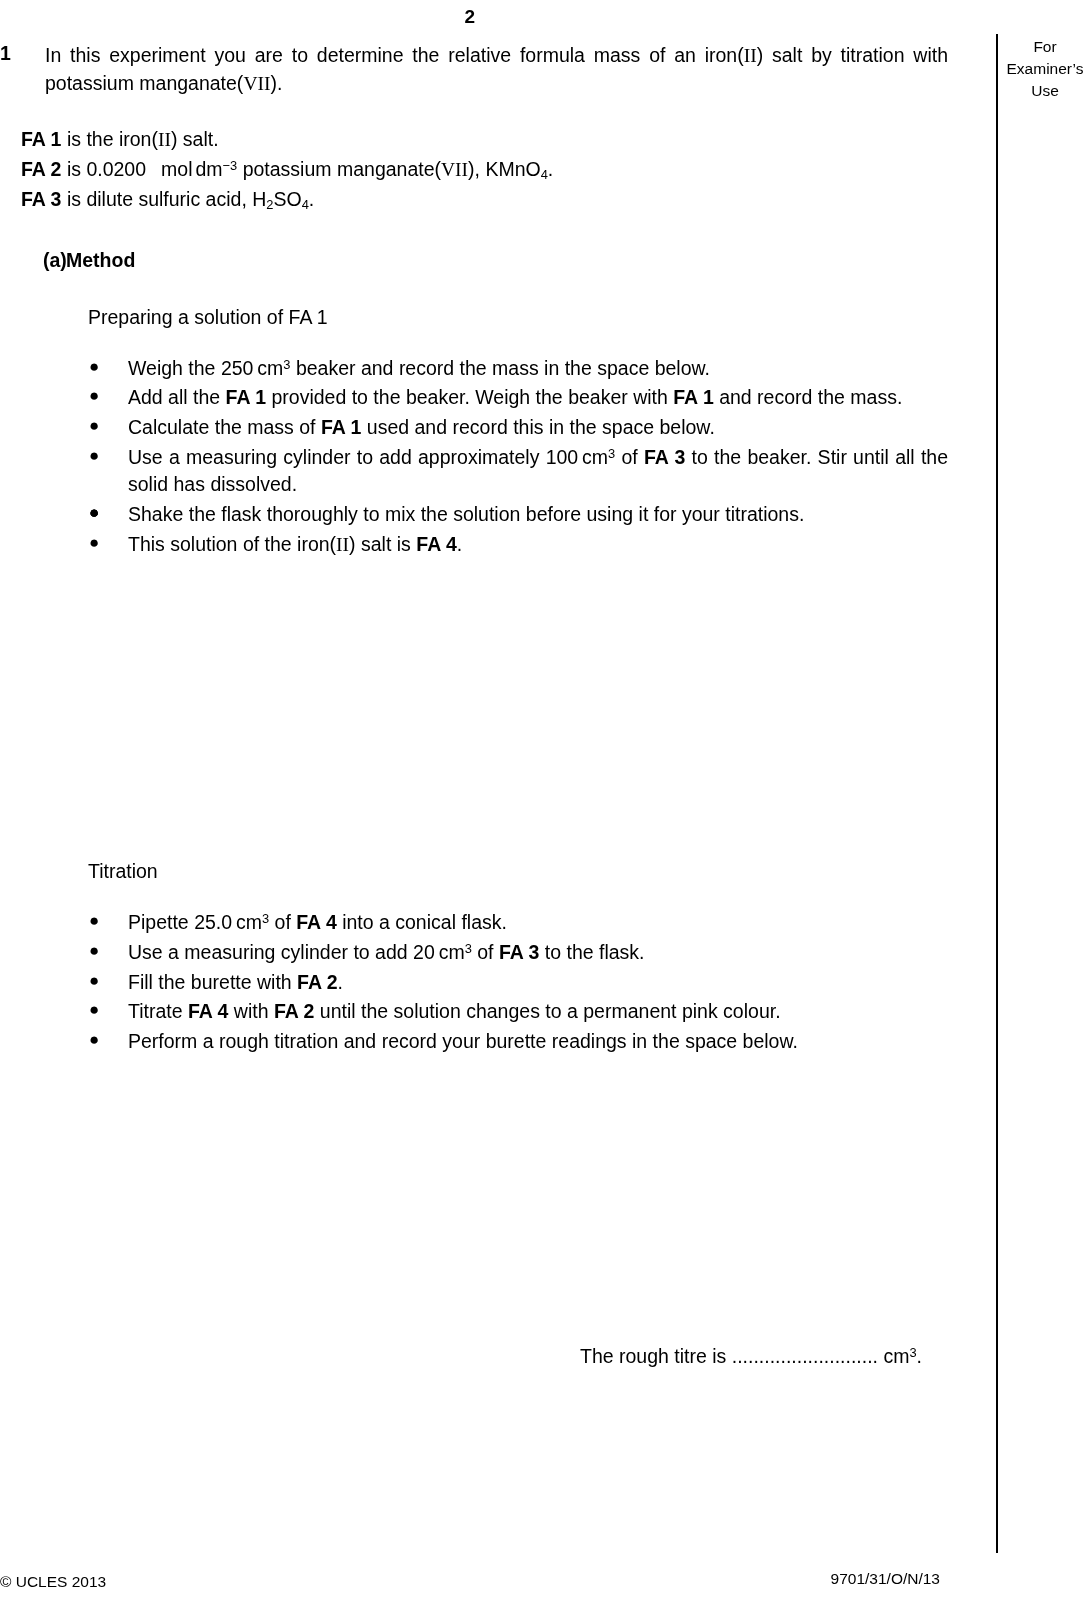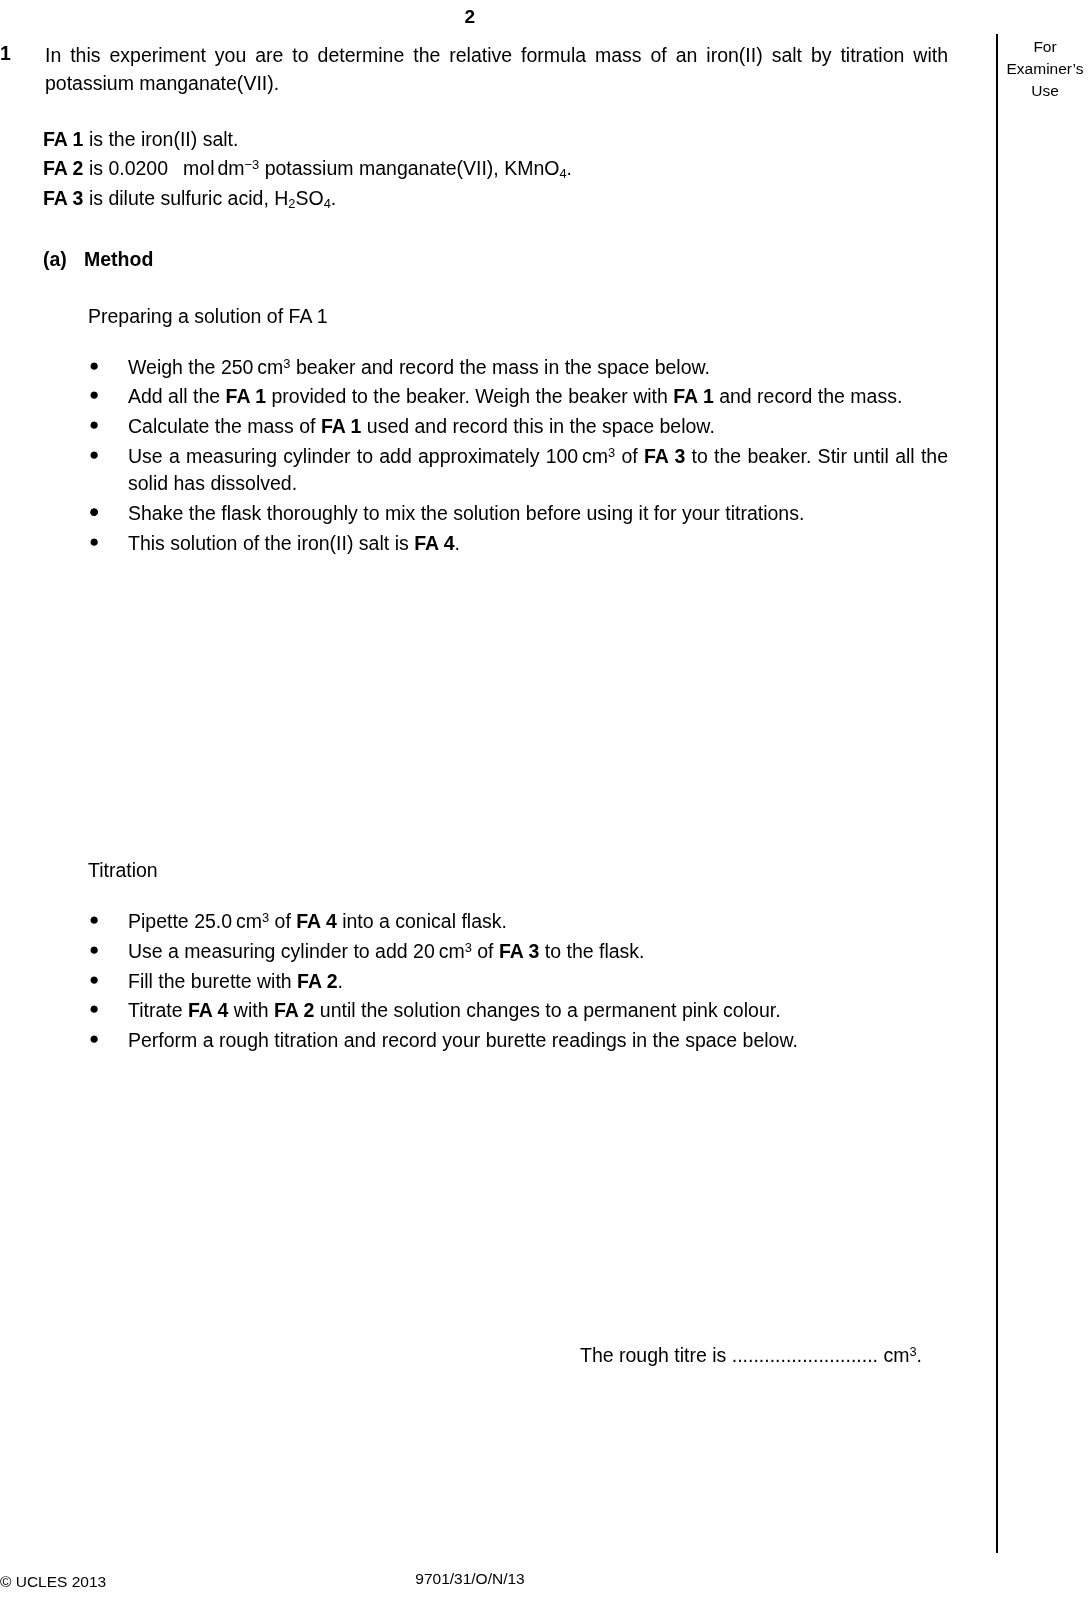--- a/index.html
+++ b/index.html
@@ -73,40 +73,40 @@
   }
   .q-text {
     font-size: 19.5px;
     line-height: 1.42;
     text-align: justify;
     text-justify: inter-word;
   }
 
   .fa-list {
     margin-top: 28px;
-    padding-left: 43px;
+    padding-left: 21px;
     font-size: 19.5px;
     line-height: 1.47;
   }
   .fa-line { white-space: nowrap; }
 
   .part {
     position: relative;
     margin-top: 34px;
     padding-left: 45px;
   }
   .part-label {
     position: absolute;
     left: 43px;
     top: 0;
     font-size: 19.5px;
     font-weight: bold;
   }
   .part-title {
-    margin-left: 39px;
+    margin-left: 21px;
     font-size: 19.5px;
     font-weight: bold;
   }
 
   .sub-head {
     margin-top: 34px;
     margin-left: 88px;
     font-size: 19.5px;
     font-weight: normal;
   }
@@ -127,21 +127,21 @@
   }
   ul.steps li .bullet {
     position: absolute;
     left: 89px;
     top: -1px;
     font-size: 17px;
     line-height: 1.52;
   }
 
   b, .b { font-weight: bold; }
-  .rm { font-family: Liberation Sans, sans-serif; font-size: 1.0em; }
+  .rm { font-family: Liberation Serif, serif; font-size: 1.0em; }
   sub { font-size: 0.66em; vertical-align: -0.22em; }
   sup { font-size: 0.66em; vertical-align: 0.46em; }
   .nb { white-space: nowrap; }
 
   
   .answer-space-1 { height: 300px; }
   .answer-space-2 { height: 282px; }
 
   .titre-line {
     margin-top: 5px;
@@ -162,21 +162,21 @@
     position: absolute;
     left: 0;
     top: 3px;
     font-size: 15.5px;
   }
   .footer-center {
     position: absolute;
     left: 0;
     top: 0;
     width: 940px;
-    text-align: center;
+    text-align: right;
     font-size: 15.5px;
   }
 </style>
 </head>
 <body>
 
 <div class="page">
 
   <div class="page-number">2</div>
 

